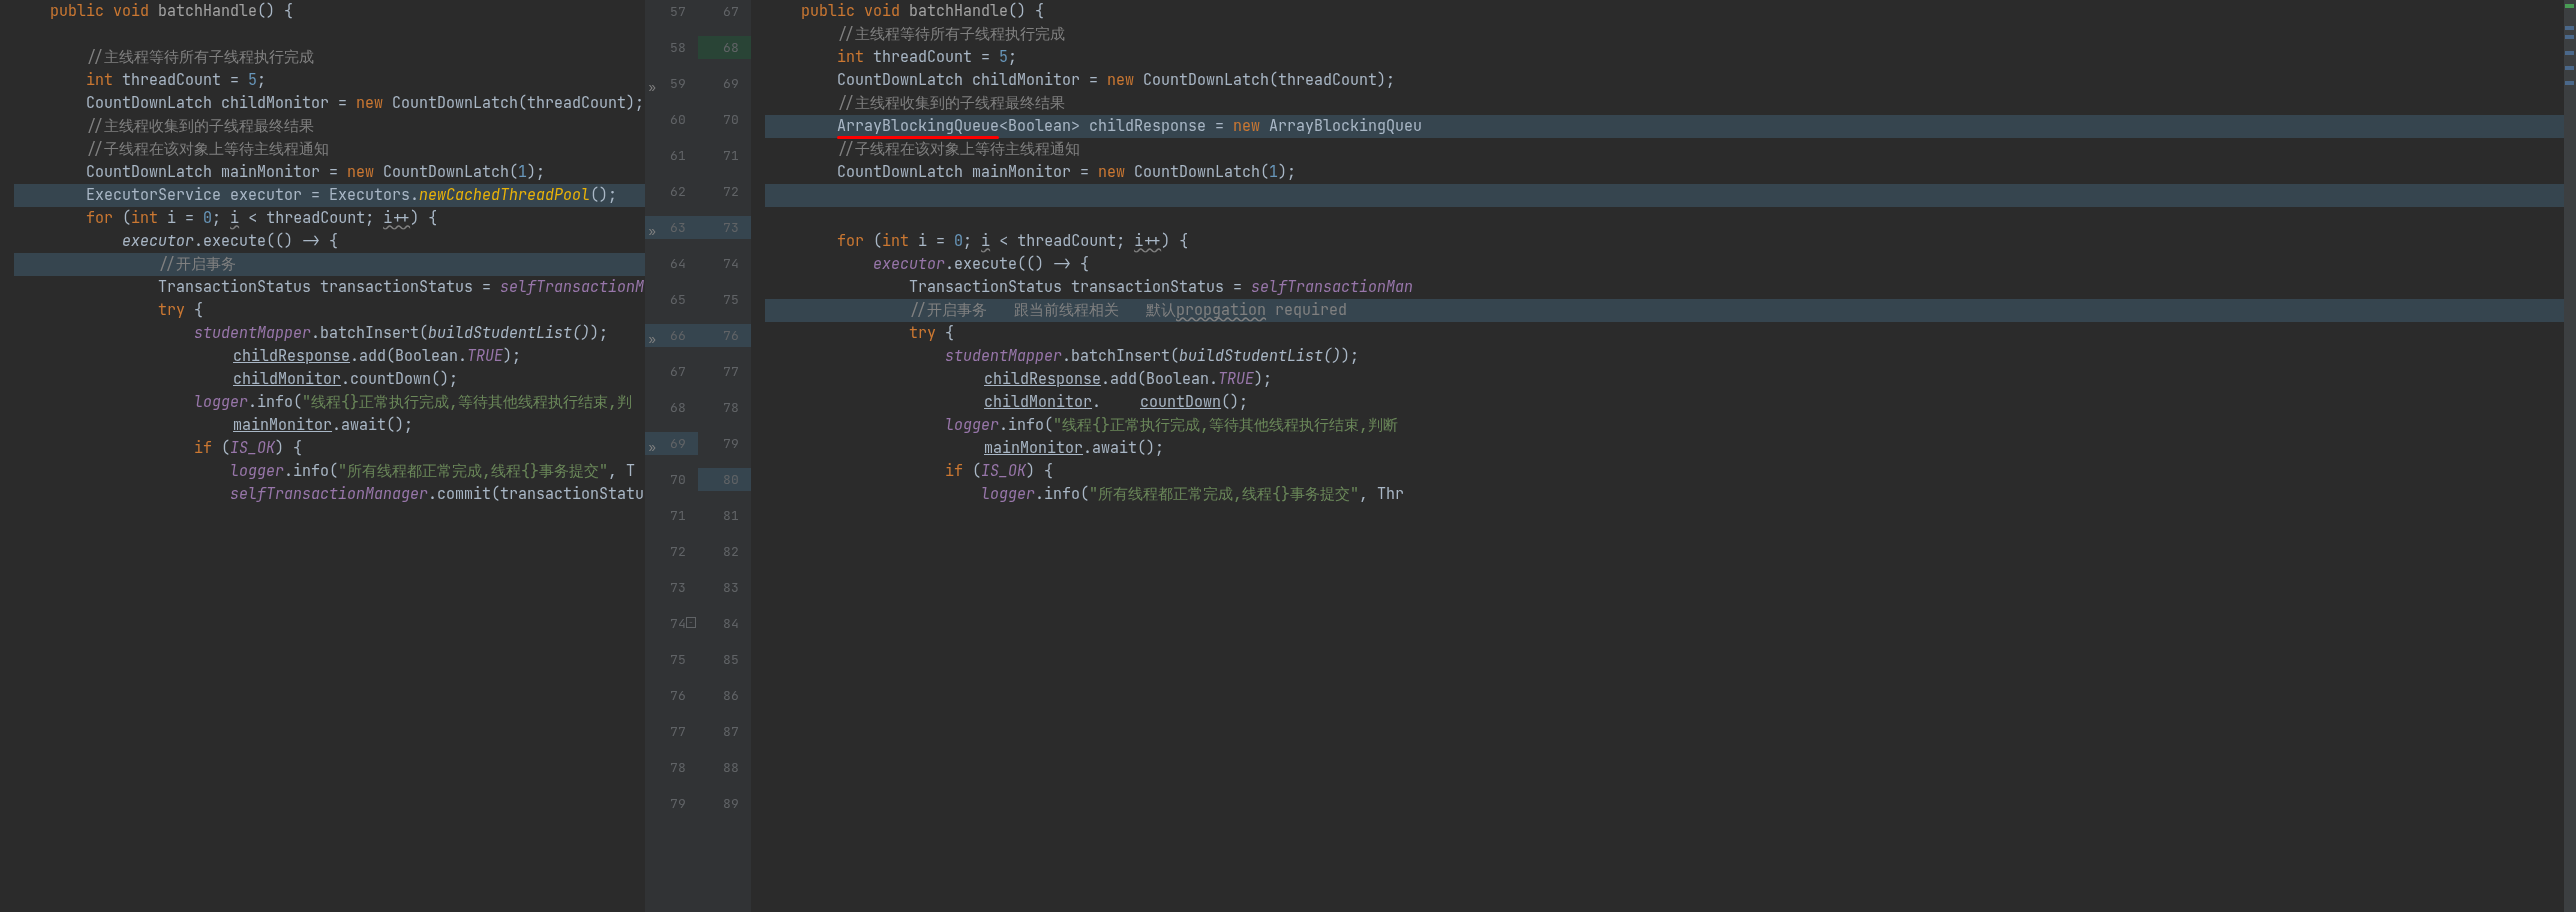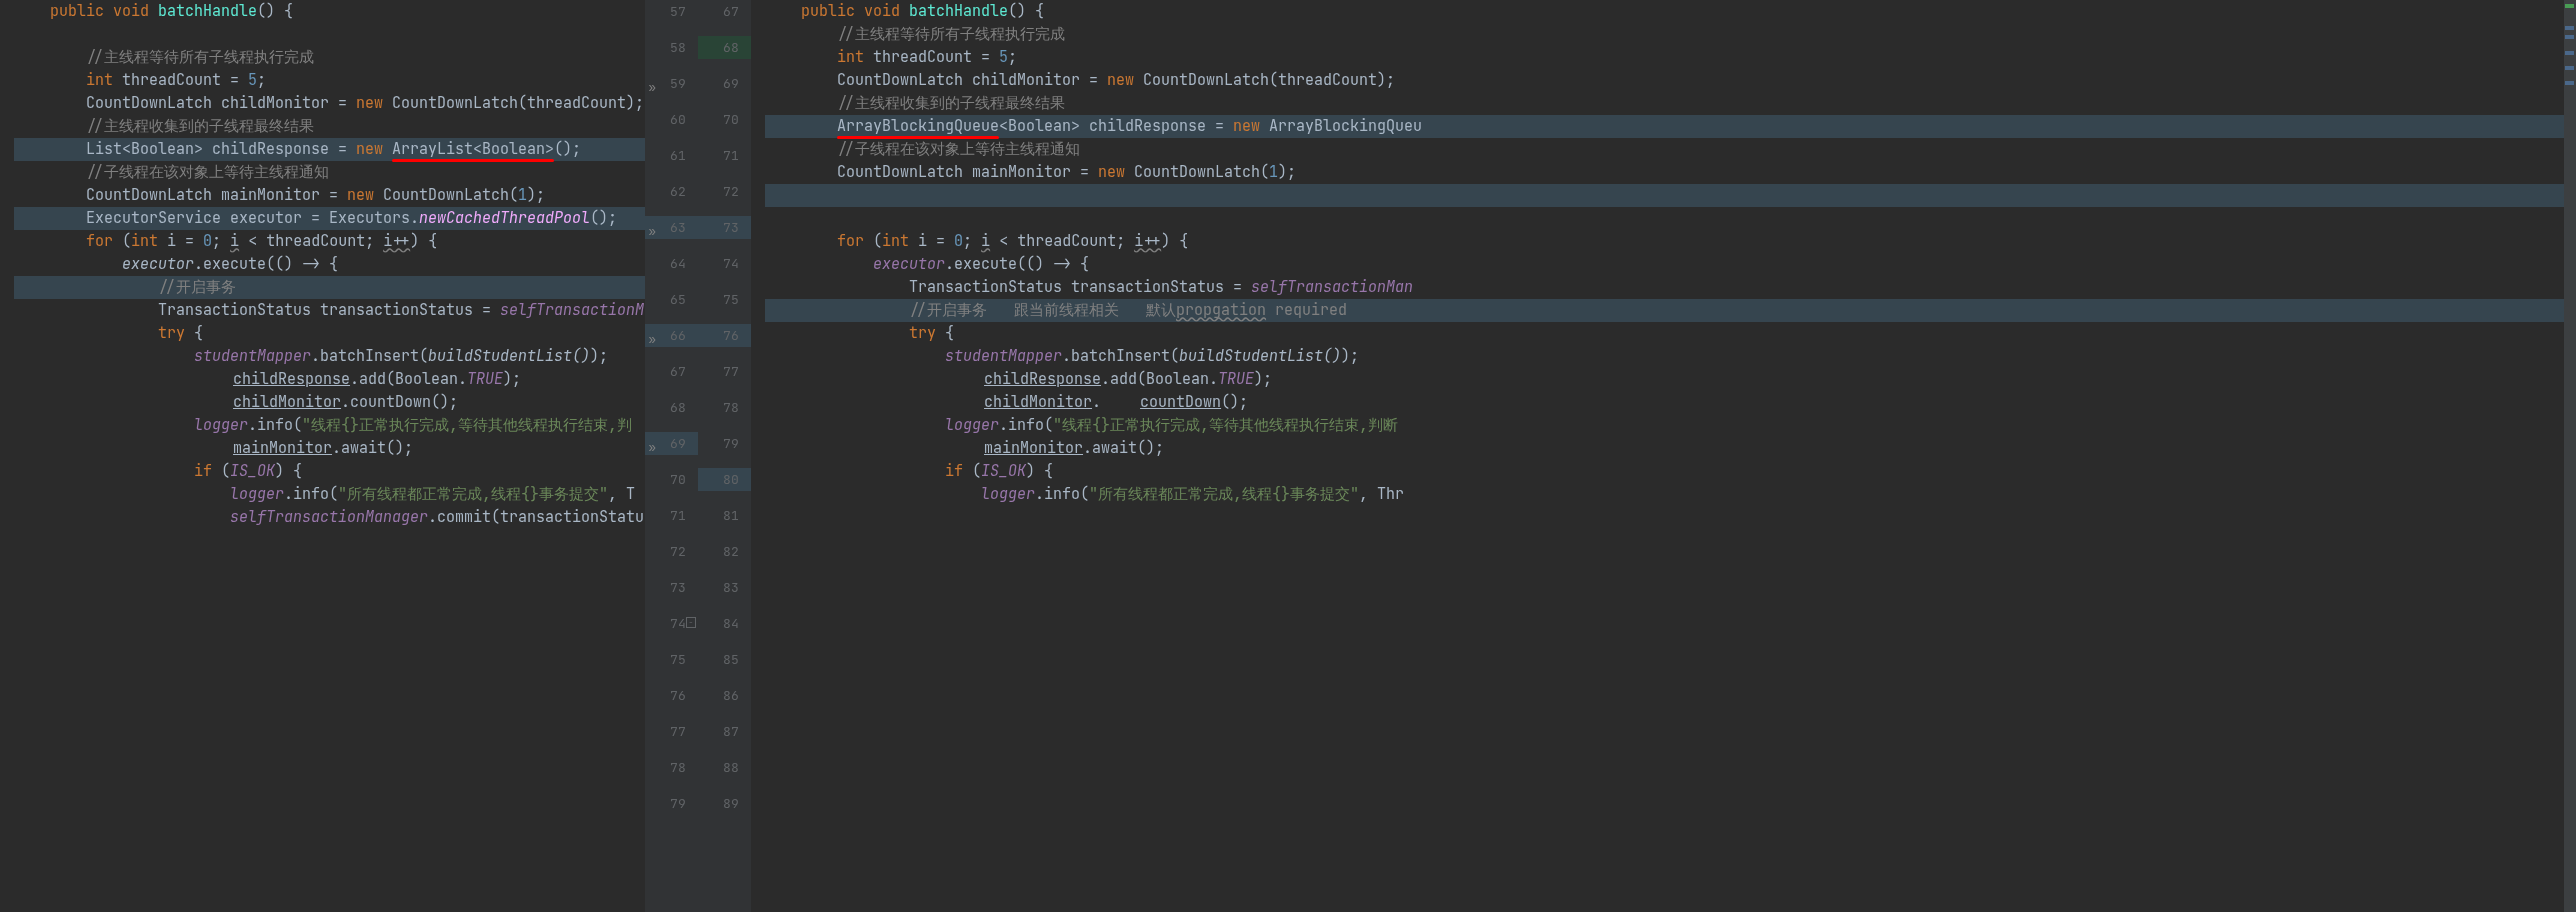--- a/index.html
+++ b/index.html
@@ -55,27 +55,27 @@
 .gutter-line.change-r { background: #36454F; }
 .gutter-line.add-r { background: #294436; }
 .arrow {
   position: absolute;
   left: 3.5px;
   top: 3.5px;
   color: #808080;
   font-size: 12.3px;
 }
 .kw { color: #CC7832; }
-.mname { color: #5eead4; }
+.mname { color: #a3a3a3; }
 .str { color: #6A8759; }
 .num { color: #6897BB; }
 .comment { color: #808080; }
 .field { color: #9876AA; font-style: italic; }
 .static-field { color: #9876AA; font-style: italic; }
-.static-method { color: #f0abfc; font-style: italic; }
+.static-method { color: #eab308; font-style: italic; }
 .param { font-style: italic; }
 .const { color: #9876AA; font-style: italic; }
 .underline-red {
   position: relative;
 }
 .underline-red::after {
   content: '';
   position: absolute;
   left: 0; right: 0; bottom: -2.6px;
   height: 2.6px;
@@ -115,21 +115,20 @@
 <body>
 
 <div class="panel panel-left">
   <div class="code-area" id="code-left">
       <div class="line">    <span class="kw">public </span><span class="kw">void </span><span class="mname">batchHandle</span><span class="">() {</span></div>
       <div class="line"></div>
       <div class="line">        <span class="comment">//主线程等待所有子线程执行完成</span></div>
       <div class="line">        <span class="kw">int </span><span class="">threadCount = </span><span class="num">5</span><span class="">;</span></div>
       <div class="line">        <span class="">CountDownLatch childMonitor = </span><span class="kw">new </span><span class="">CountDownLatch(threadCount);</span></div>
       <div class="line">        <span class="comment">//主线程收集到的子线程最终结果</span></div>
-      <div class="line diff-change">        <span class="">List&lt;Boolean&gt; childResponse = </span><span class="kw">new </span><span class=""><span class="underline-red">ArrayList&lt;Boolean&gt;</span></span><span class="">();</span></div>
       <div class="line">        <span class="comment">//子线程在该对象上等待主线程通知</span></div>
       <div class="line">        <span class="">CountDownLatch mainMonitor = </span><span class="kw">new </span><span class="">CountDownLatch(</span><span class="num">1</span><span class="">);</span></div>
       <div class="line diff-change">        <span class="">ExecutorService executor = Executors.</span><span class="static-method">newCachedThreadPool</span><span class="">();</span></div>
       <div class="line">        <span class="kw">for </span><span class="">(</span><span class="kw">int </span><span class="">i = </span><span class="num">0</span><span class="">; </span><span class=" wavy">i</span><span class=""> &lt; threadCount; </span><span class=" wavy">i++</span><span class="">) {</span></div>
       <div class="line">            <span class="param">executor</span><span class="">.execute(() -&gt; {</span></div>
       <div class="line diff-change">                <span class="comment">//开启事务</span></div>
       <div class="line">                <span class="">TransactionStatus transactionStatus = </span><span class="field">selfTransactionMa</span></div>
       <div class="line">                <span class="kw">try </span><span class="">{</span></div>
       <div class="line">                    <span class="field">studentMapper</span><span class="">.batchInsert(</span><span class="param">buildStudentList()</span><span class="">);</span></div>
       <div class="line">                    <span class=" link-u">childResponse</span><span class="">.add(Boolean.</span><span class="const">TRUE</span><span class="">);</span></div>

